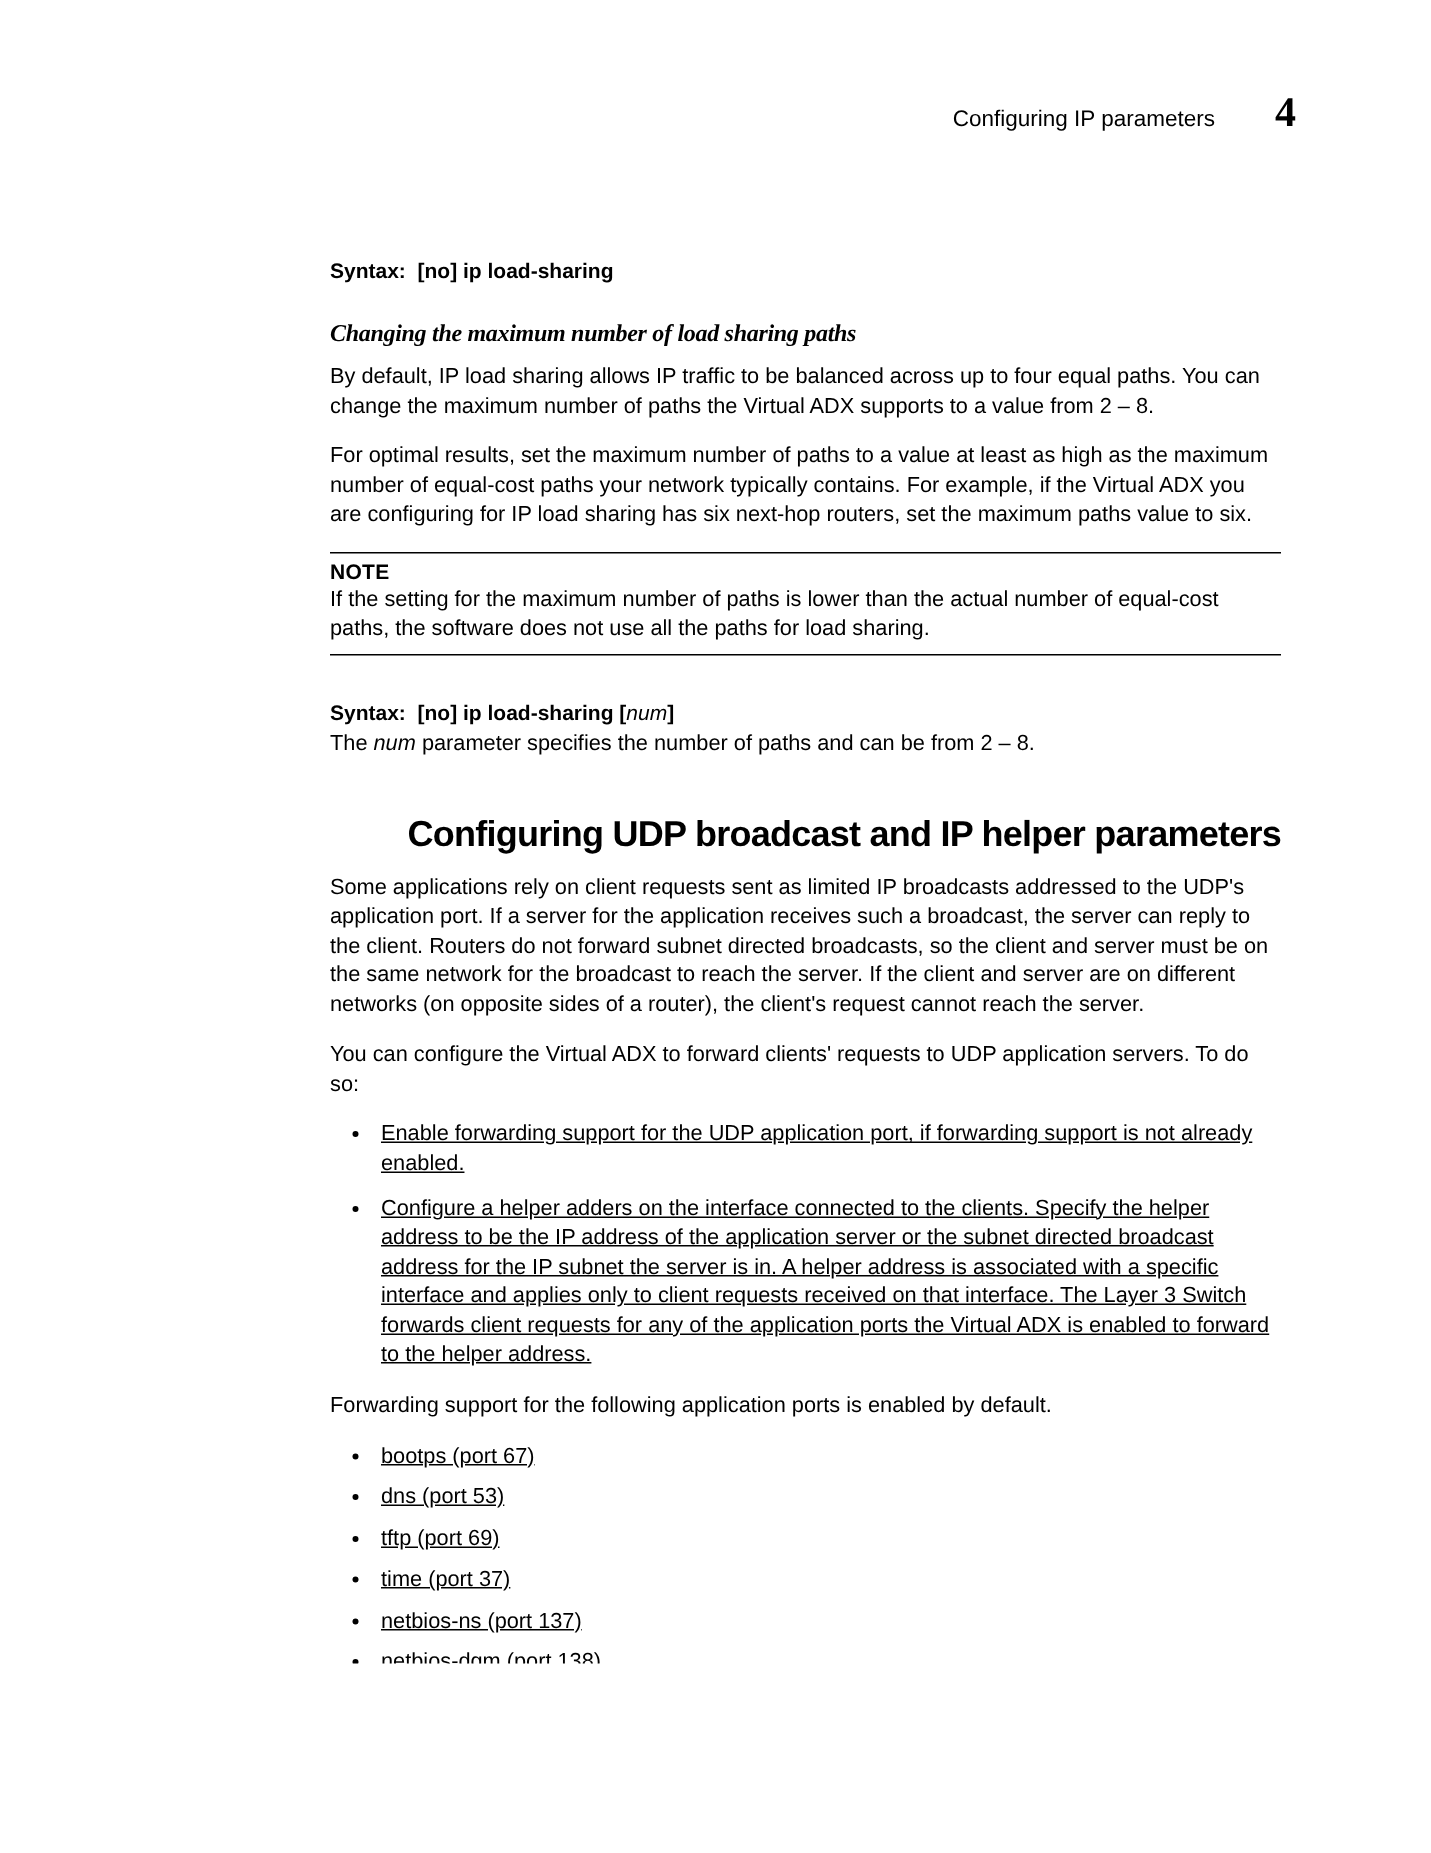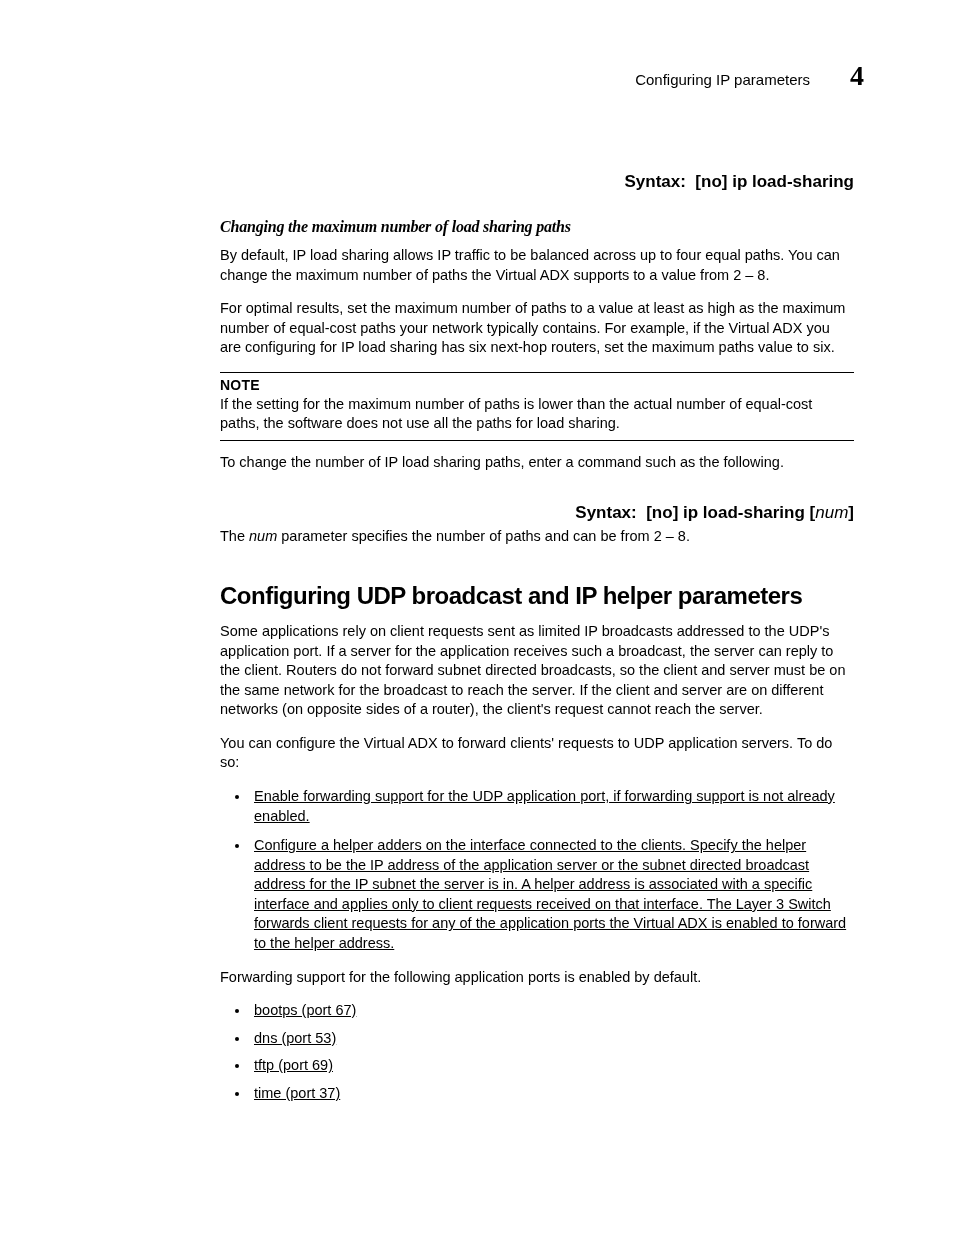--- a/index.html
+++ b/index.html
@@ -31,23 +31,22 @@
   .chapter-num {
     font-family: Georgia, 'Times New Roman', serif;
     font-size: 28px;
     font-weight: 600;
   }
   .content {
     margin-left: 130px;
     margin-right: 10px;
   }
   .syntax-line {
-    font-size: 17px;
+    font-size: 14px;
     margin: 0 0 26px 0;
-    text-align: right;
   }
   .syntax-line .lbl { font-weight: bold; }
   .syntax-line .cmd { font-weight: bold; }
   .syntax-line .param { font-style: italic; font-weight: normal; }
   h2.subheading {
     font-family: Georgia, 'Times New Roman', serif;
     font-style: italic;
     font-weight: 600;
     font-size: 16px;
     margin: 0 0 10px 0;
@@ -74,20 +73,21 @@
   .note-text {
     font-size: 14.5px;
     line-height: 1.35;
   }
   h1.section-heading {
     font-family: Arial, Helvetica, sans-serif;
     font-weight: 550;
     font-size: 24px;
     letter-spacing: -0.5px;
     margin: 36px 0 12px 0;
+    text-align: right;
   }
   ul.bullets {
     list-style: disc;
     padding-left: 30px;
     margin: 0 0 14px 0;
   }
   ul.bullets li {
     font-size: 14.5px;
     line-height: 1.35;
     margin-bottom: 10px;
@@ -122,21 +122,20 @@
     <h2 class="subheading">Changing the maximum number of load sharing paths</h2>
 
     <p class="body">By default, IP load sharing allows IP traffic to be balanced across up to four equal paths. You can change the maximum number of paths the Virtual ADX supports to a value from 2 – 8.</p>
     <p class="body">For optimal results, set the maximum number of paths to a value at least as high as the maximum number of equal-cost paths your network typically contains. For example, if the Virtual ADX you are configuring for IP load sharing has six next-hop routers, set the maximum paths value to six.</p>
 
     <div class="note-block">
       <div class="note-label">NOTE</div>
       <div class="note-text">If the setting for the maximum number of paths is lower than the actual number of equal-cost paths, the software does not use all the paths for load sharing.</div>
     </div>
 
-    <p class="body">To change the number of IP load sharing paths, enter a command such as the following.</p>
 
     <p class="syntax-line" style="margin-top:30px; margin-bottom:4px;">
       <span class="lbl">Syntax:</span>&nbsp;
       <span class="cmd">[no] ip load-sharing [</span><span class="param">num</span><span class="cmd">]</span>
     </p>
 
     <p class="param-desc">
       <span>The </span><em>num</em><span> parameter specifies the number of paths and can be from 2 – 8.</span>
     </p>
 

